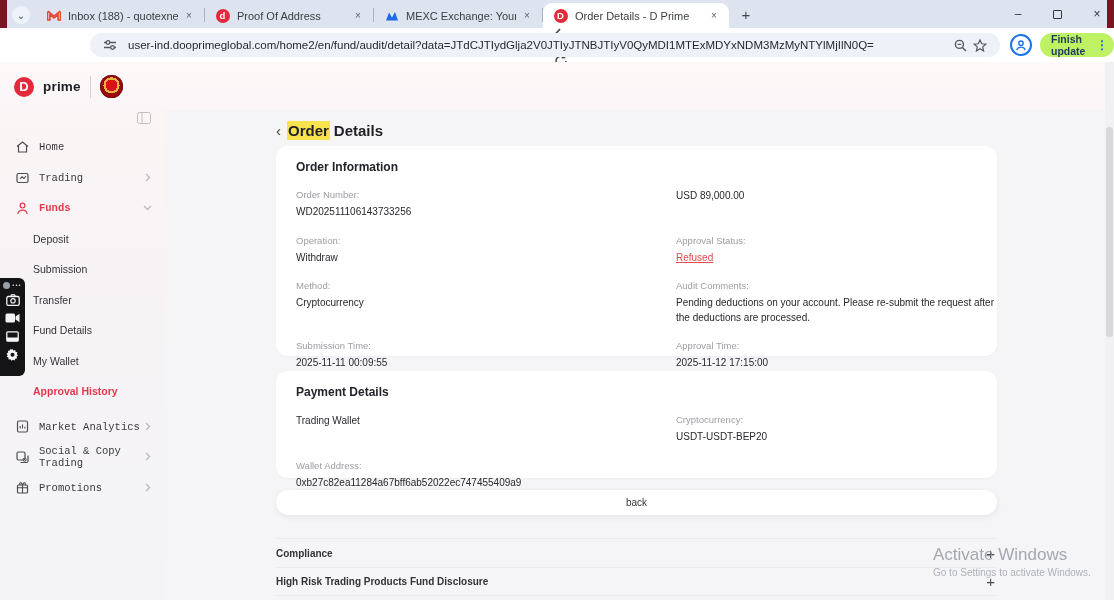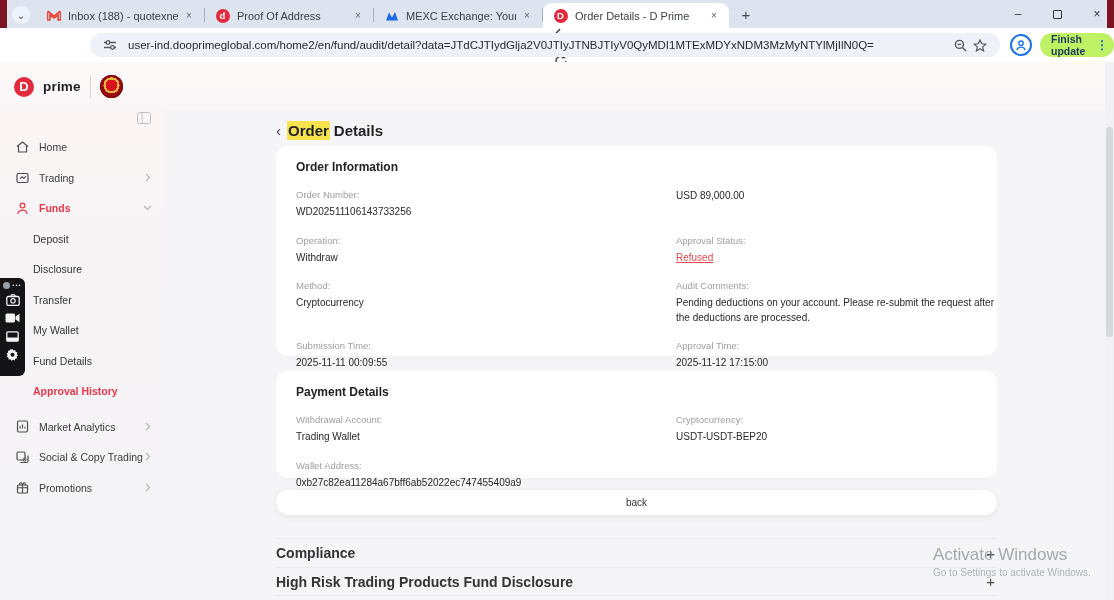--- a/index.html
+++ b/index.html
@@ -48,21 +48,21 @@
   .hdr-right { position:absolute; right:14px; top:73px; display:flex; align-items:center; gap:16px; }
   .lang-pill { height:24px; background:#fff; border-radius:12px; box-shadow:0 1px 3px rgba(0,0,0,.05); display:flex; align-items:center; gap:5px; padding:0 10px; font-size:10.5px; color:#3a3a3f; }
   .hicon { width:22px; height:22px; display:flex; align-items:center; justify-content:center; color:#4a4a50; }
 
   
   .sidebar { position:absolute; left:0; top:110px; width:165px; bottom:0; background:linear-gradient(180deg,#fbf5f5,#f6f3f5 45%,#f4f4f6); }
   .collapse-btn { position:absolute; right:14px; top:2px; width:14px; height:12px; opacity:.35; color:#5a5a60; }
   .snav { padding-top:22px; }
   .sitem { height:30.5px; display:flex; align-items:center; padding:0 12px 0 16px; font-size:10.5px; color:#3a3a3e; cursor:pointer; }
   .sitem .sic { width:13px; height:13px; margin-right:10px; display:flex; align-items:center; justify-content:center; color:#4c4c52; }
-  .sitem .slbl { flex:1; }
+  .sitem .slbl { flex:1;font-family:Liberation Mono, monospace; }
   .sitem .chev { color:#b9b9bf; width:10px; height:10px; }
   .sitem.red, .sitem.red .sic { color:var(--accent,#e8374a); font-weight:bold; }
   .ssub { height:30.5px; display:flex; align-items:center; padding-left:33px; font-size:10.5px; color:#333338; cursor:pointer; }
   .ssub.active { color:var(--accent,#e8374a); font-weight:bold; }
 
   
   .rec-toolbar { position:absolute; left:0; top:278px; width:25px; height:98px; background:#141416; border-radius:0 6px 6px 0; z-index:40; display:flex; flex-direction:column; align-items:center; padding-top:3px; gap:4px; }
   .rec-top { display:flex; align-items:center; gap:2px; height:8px; }
   .rec-logo { width:7px; height:7px; border-radius:50%; background:#9aa0a8; }
   .rec-dots { color:#cfd2d8; font-size:6px; letter-spacing:1px; }
@@ -82,21 +82,21 @@
   .fvalue { font-size:10px; color:#28282d; line-height:1.45; }
   .fvalue.refused { color:var(--status-refused,#e5484d);text-decoration:underline; }
   .fvalue.wrap { width:322px; }
   .span2 { grid-column:1 / -1; }
   .card1 { top:36px; height:210px; }
   .card2 { top:261px; height:107px; }
   .back-btn { position:absolute; top:380px; left:0; width:721px; height:25px; background:#fff; border:none; border-radius:13px; box-shadow:0 2px 6px rgba(20,20,40,.07); font-size:10px; color:#333338; cursor:pointer; font-family:"Liberation Sans",sans-serif; }
   .footer { position:absolute; top:428px; left:0; width:721px; }
   .acc-row { height:29px; display:flex; align-items:center; justify-content:space-between; border-top:1px solid #ebebee; cursor:pointer; }
   .acc-row:last-child { border-bottom:1px solid #ebebee; }
-  .acc-label { font-size:14px; font-weight:bold; color:#333338; }
+  .acc-label { font-size:10px; font-weight:bold; color:#333338; }
   .acc-plus { font-size:15px; font-weight:normal; color:#4a4a50; margin-right:2px; }
 
   .watermark { position:absolute; left:933px; top:545px; color:rgba(142,148,158,.8); z-index:30; pointer-events:none; }
   .wm1 { font-size:17px; }
   .wm2 { font-size:10px; margin-top:2px; color:rgba(142,148,158,.7); }
 
   .scrollbar { position:absolute; right:0; top:62px; width:9px; bottom:0; background:#f1f1f3; z-index:20; }
   .scroll-thumb { position:absolute; right:1px; top:65px; width:7px; height:210px; background:#d7d8dc; border-radius:4px; }
 
   svg { display:block; }
@@ -308,24 +308,24 @@
         </span>
         <span class="slbl">Funds</span>
         <span class="chev">
           <svg width="9" height="9" viewBox="0 0 9 9">
               <path d="M1 3 L4.5 6.5 L8 3" stroke="#b9b9bf" stroke-width="1.3" fill="none"></path>
             </svg>
         </span>
       </div>
 
       <div class="ssub">Deposit</div>
-      <div class="ssub">Disclosure</div>
+      <div class="ssub">Submission</div>
       <div class="ssub">Transfer</div>
+      <div class="ssub">Fund Details</div>
       <div class="ssub">My Wallet</div>
-      <div class="ssub">Fund Details</div>
       <div class="ssub active">Approval History</div>
 
       <div style="height:5px;"></div>
 
       <div class="sitem">
         <span class="sic">
           <svg width="13" height="13" viewBox="0 0 13 13">
               <rect x="1.5" y="1" width="10" height="11" rx="1.5" stroke="currentColor" stroke-width="1.2" fill="none"></rect>
               <path d="M4.2 8.5 V6 M6.5 8.5 V4.5 M8.8 8.5 V6.8" stroke="currentColor" stroke-width="1.1"></path>
             </svg>
@@ -446,21 +446,20 @@
             <div class="flabel">Approval Time:</div>
             <div class="fvalue">2025-11-12 17:15:00</div>
           </div>
         </div>
       </div>
 
       <div class="card card2">
         <div class="card-title">Payment Details</div>
         <div class="fgrid">
           <div class="field">
-            <div class="flabel">Withdrawal Account:</div>
             <div class="fvalue">Trading Wallet</div>
           </div>
           <div class="field">
             <div class="flabel">Cryptocurrency:</div>
             <div class="fvalue">USDT-USDT-BEP20</div>
           </div>
           <div class="field span2">
             <div class="flabel">Wallet Address:</div>
             <div class="fvalue">0xb27c82ea11284a67bff6ab52022ec747455409a9</div>
           </div>

